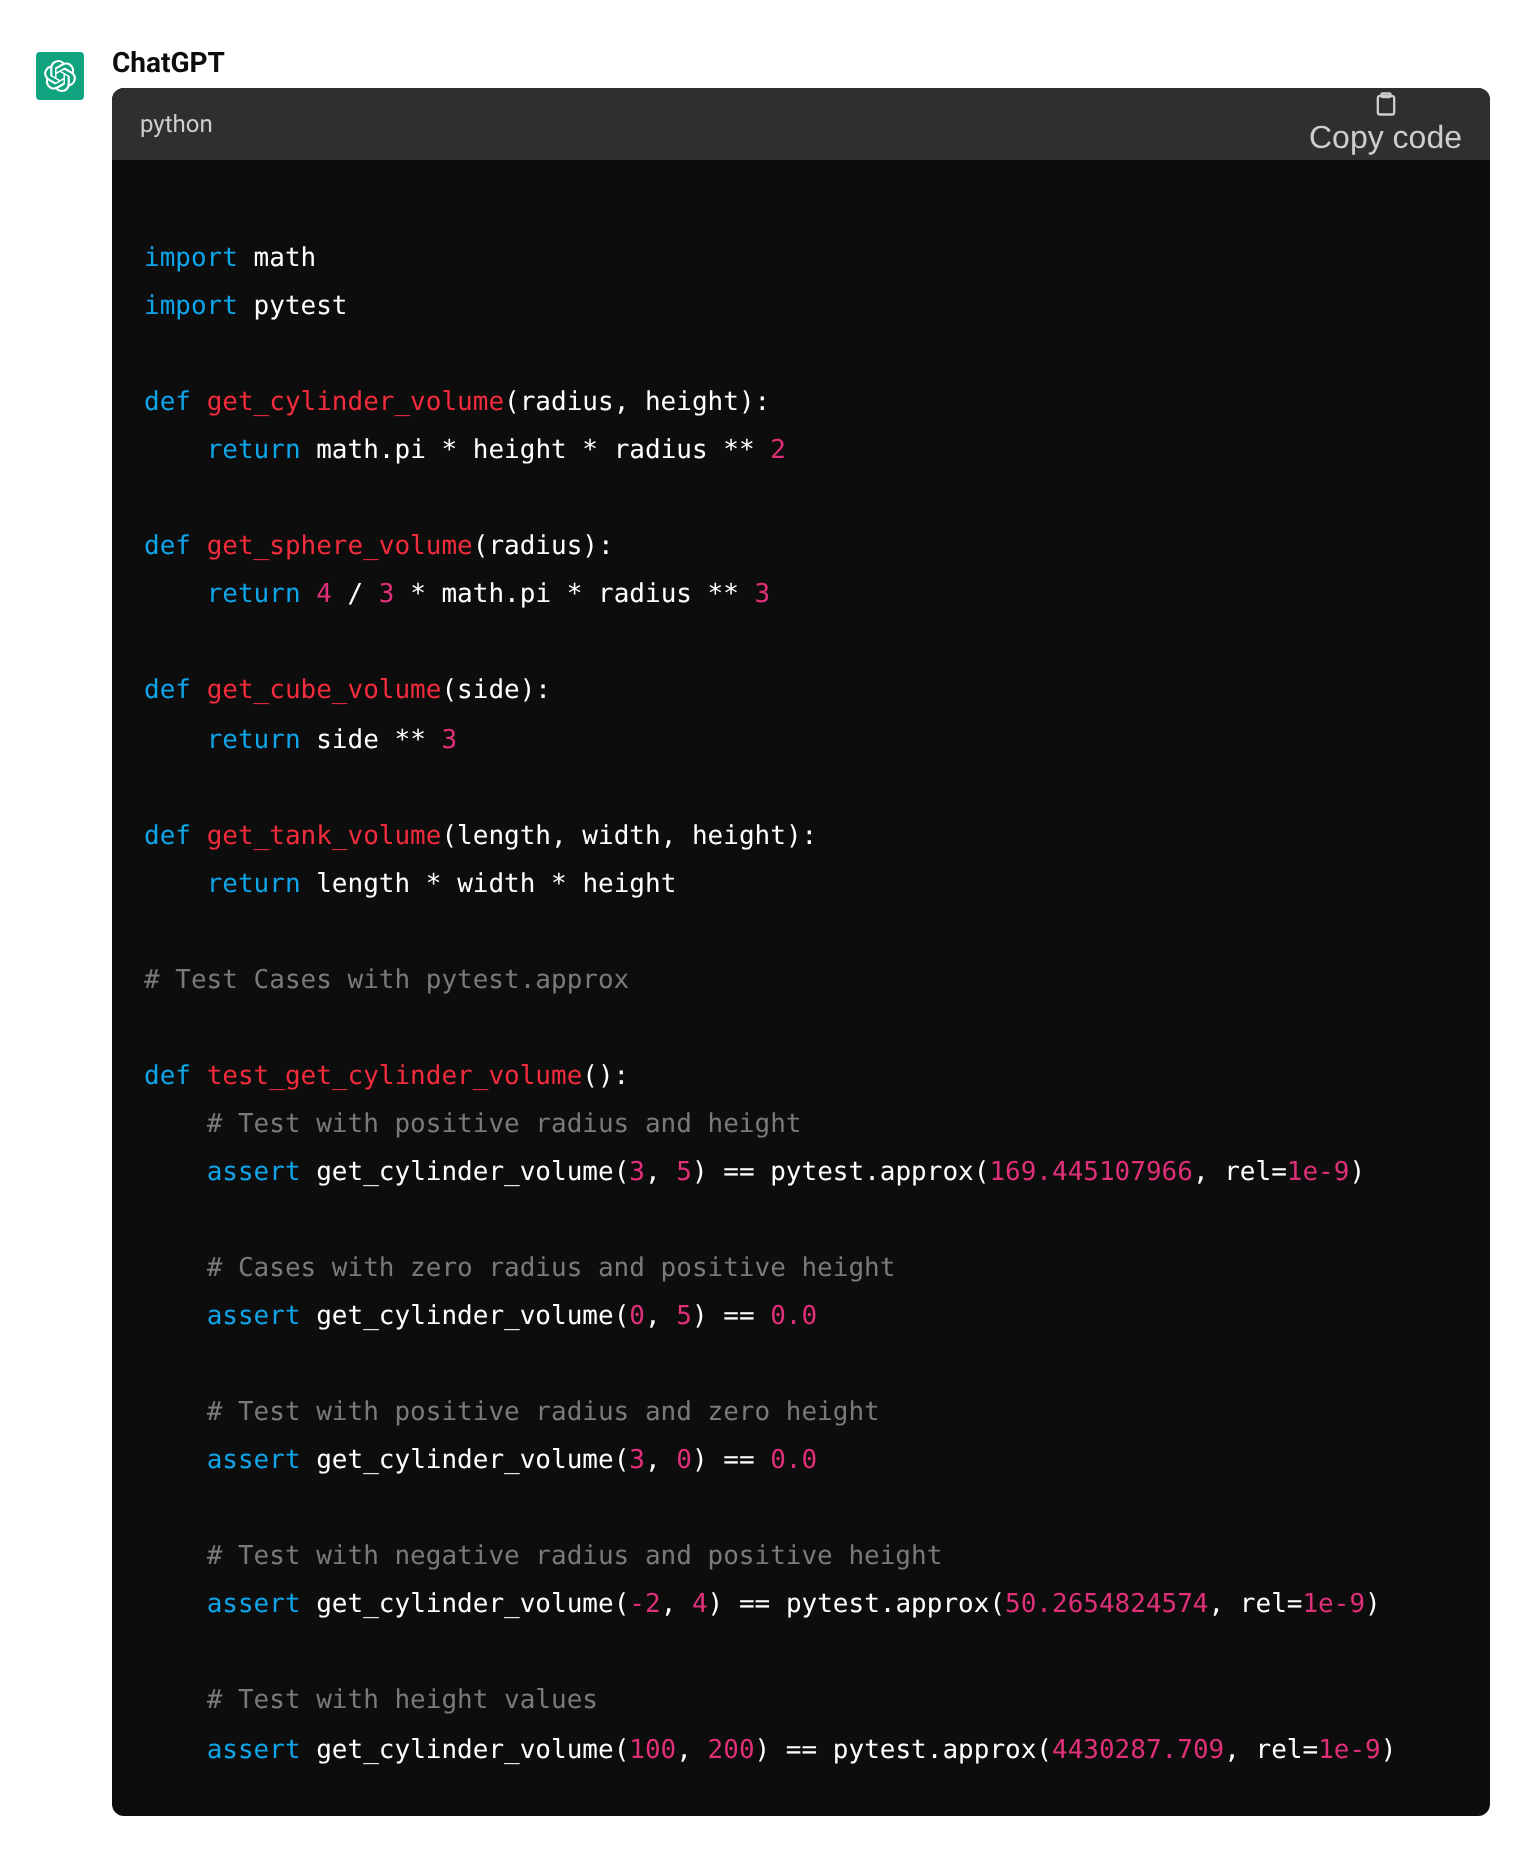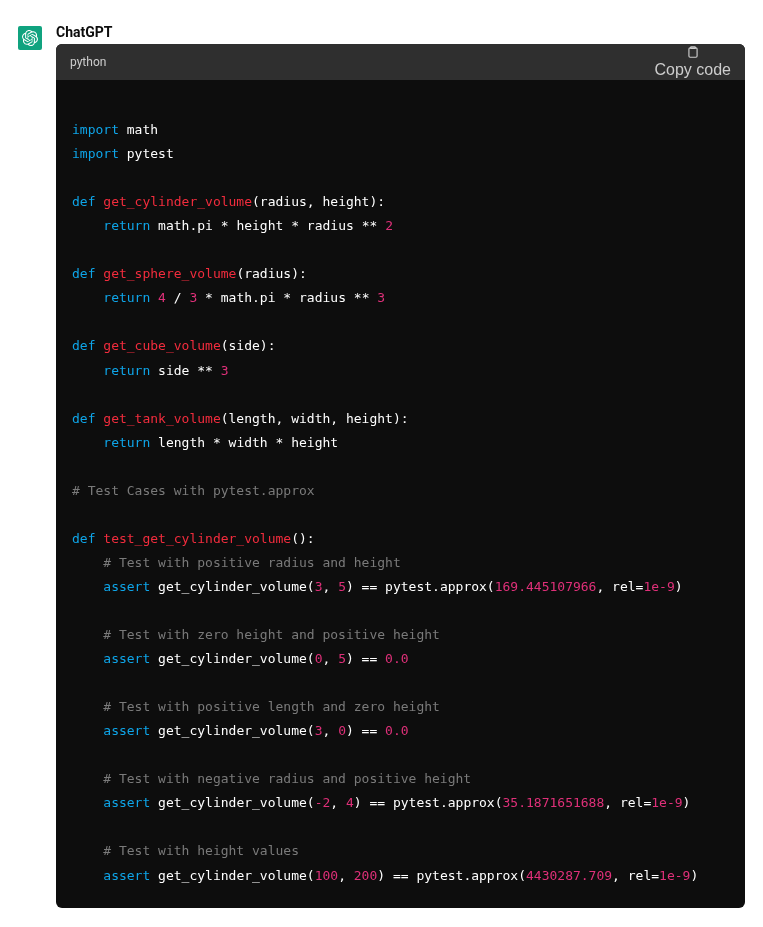--- a/index.html
+++ b/index.html
@@ -139,27 +139,27 @@
 
 <span class="kw">def</span> <span class="fn">get_tank_volume</span>(<span class="id">length</span>, <span class="id">width</span>, <span class="id">height</span>):
     <span class="kw">return</span> <span class="id">length</span> * <span class="id">width</span> * <span class="id">height</span>
 
 <span class="cmt"># Test Cases with pytest.approx</span>
 
 <span class="kw">def</span> <span class="fn">test_get_cylinder_volume</span>():
     <span class="cmt"># Test with positive radius and height</span>
     <span class="kw">assert</span> <span class="id">get_cylinder_volume</span>(<span class="num">3</span>, <span class="num">5</span>) == <span class="id">pytest.approx</span>(<span class="num">169.445107966</span>, <span class="id">rel</span>=<span class="num">1e-9</span>)
 
-    <span class="cmt"># Test with zero height and positive height</span>
+    <span class="cmt"># Cases with zero radius and positive height</span>
     <span class="kw">assert</span> <span class="id">get_cylinder_volume</span>(<span class="num">0</span>, <span class="num">5</span>) == <span class="num">0.0</span>
 
-    <span class="cmt"># Test with positive length and zero height</span>
+    <span class="cmt"># Test with positive radius and zero height</span>
     <span class="kw">assert</span> <span class="id">get_cylinder_volume</span>(<span class="num">3</span>, <span class="num">0</span>) == <span class="num">0.0</span>
 
     <span class="cmt"># Test with negative radius and positive height</span>
-    <span class="kw">assert</span> <span class="id">get_cylinder_volume</span>(<span class="num">-2</span>, <span class="num">4</span>) == <span class="id">pytest.approx</span>(<span class="num">35.1871651688</span>, <span class="id">rel</span>=<span class="num">1e-9</span>)
+    <span class="kw">assert</span> <span class="id">get_cylinder_volume</span>(<span class="num">-2</span>, <span class="num">4</span>) == <span class="id">pytest.approx</span>(<span class="num">50.2654824574</span>, <span class="id">rel</span>=<span class="num">1e-9</span>)
 
     <span class="cmt"># Test with height values</span>
     <span class="kw">assert</span> <span class="id">get_cylinder_volume</span>(<span class="num">100</span>, <span class="num">200</span>) == <span class="id">pytest.approx</span>(<span class="num">4430287.709</span>, <span class="id">rel</span>=<span class="num">1e-9</span>)
 </div>
     </div>
   </div>
 </div>
 
 </body></html>

